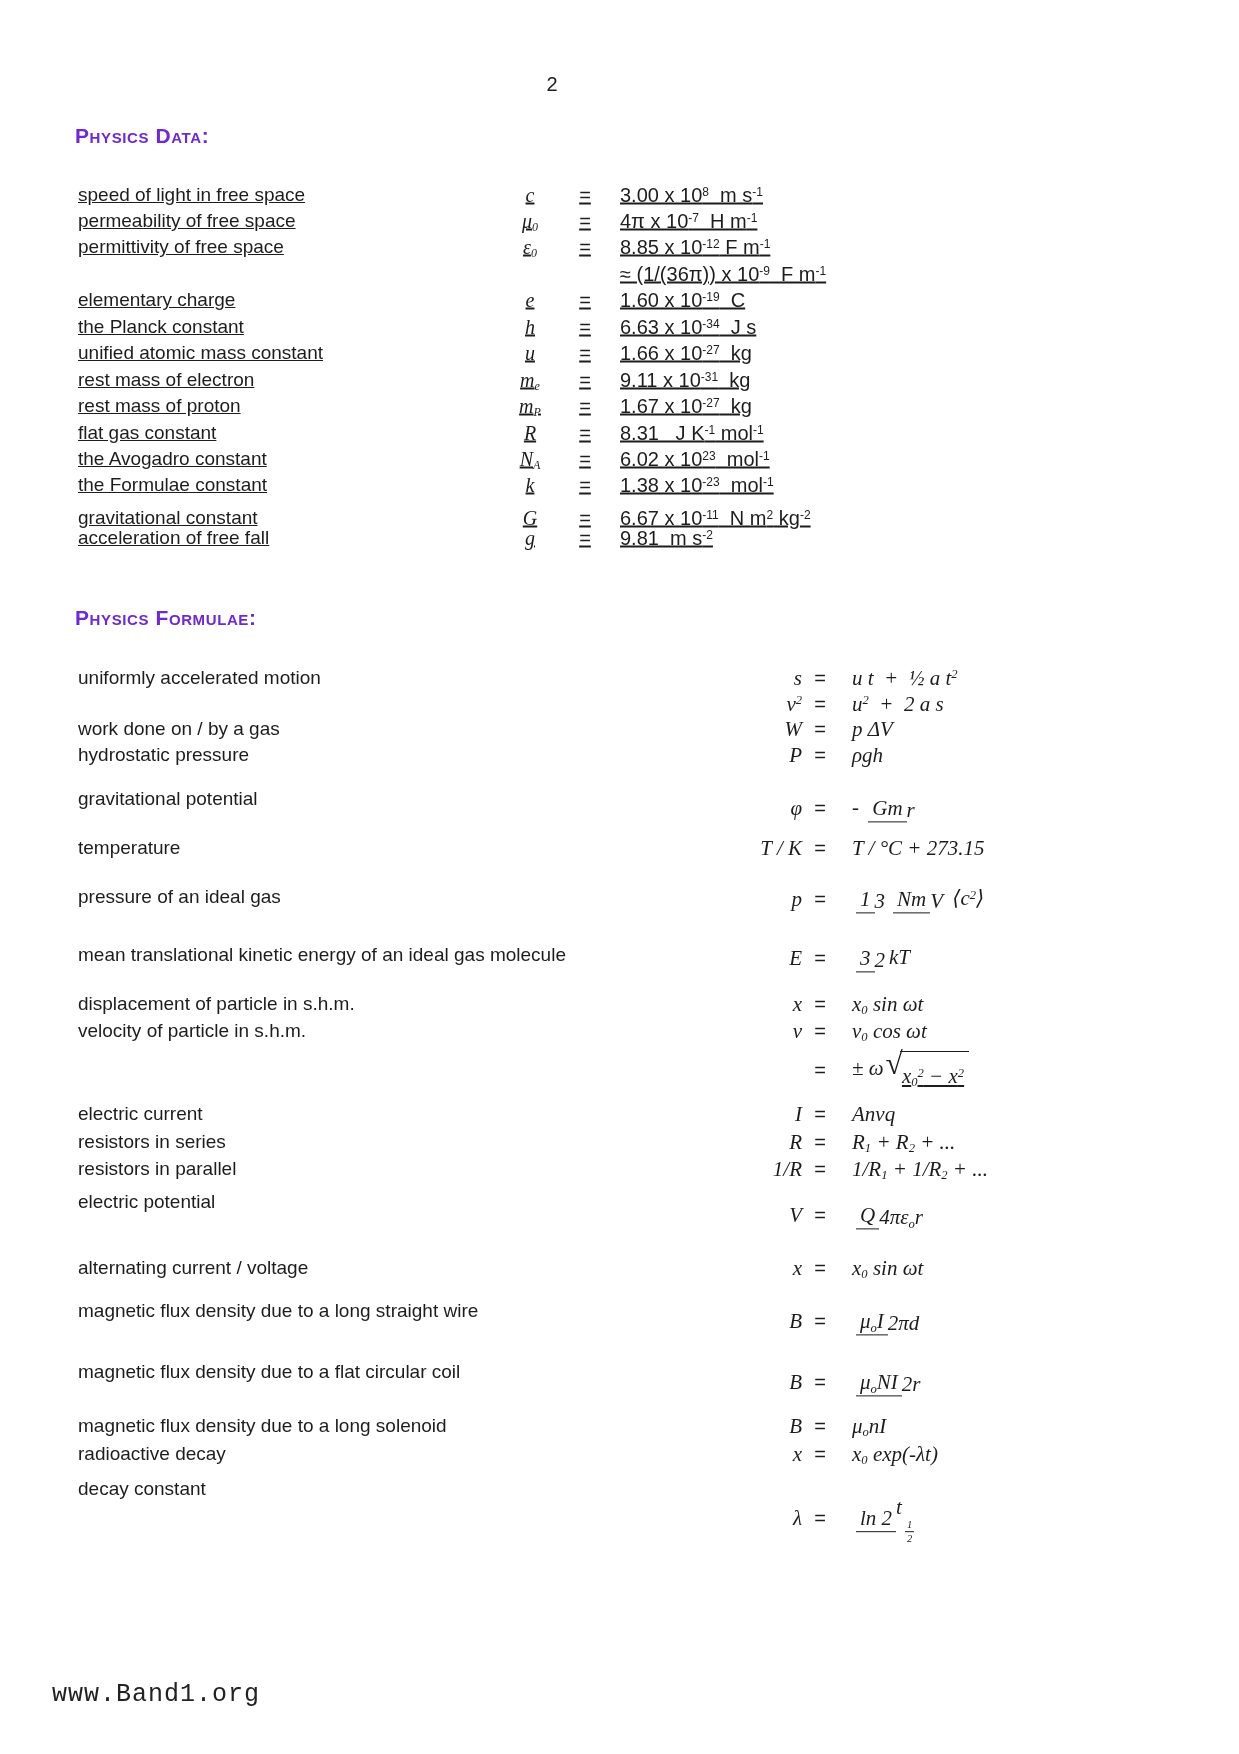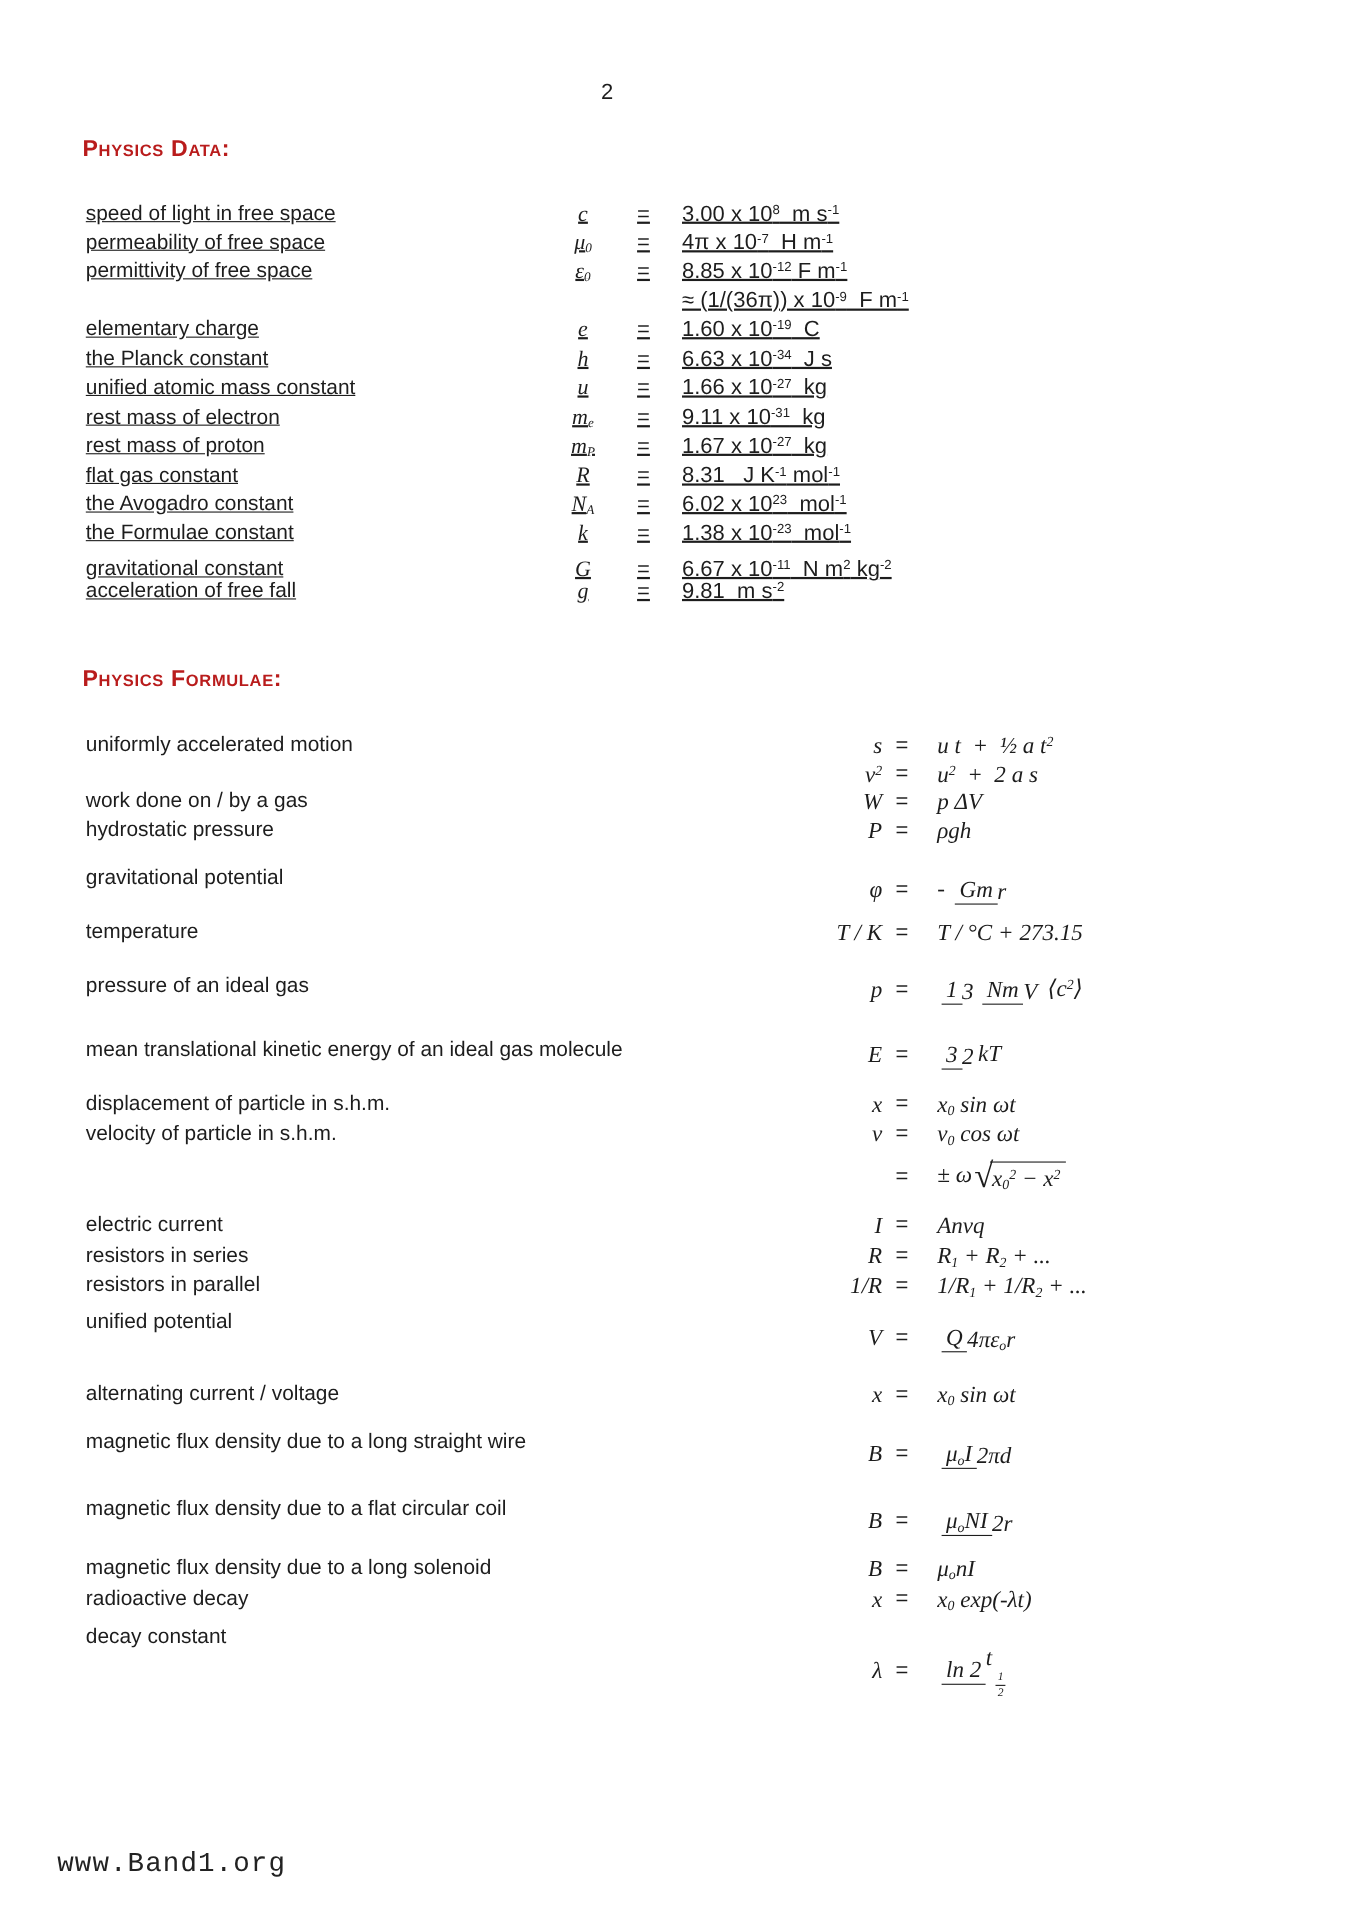--- a/index.html
+++ b/index.html
@@ -1,20 +1,20 @@
 <!DOCTYPE html>
 <html><head>
 <meta charset="utf-8">
 <style>
   html,body{margin:0;padding:0;background:#ffffff;}
   .page{position:relative;width:1239px;height:1754px;background:#ffffff;overflow:hidden;
         font-family:"Liberation Sans",sans-serif;color:#1d1d1d;}
   .page-number{position:absolute;left:540px;top:73px;width:24px;text-align:center;font-size:20px;}
   .section-heading{position:absolute;left:75px;font-weight:bold;font-size:21px;
-        font-variant:small-caps;letter-spacing:0.6px;color:#b91c1c;}
+        font-variant:small-caps;letter-spacing:0.6px;color:#6d28d9;}
   #data-heading{top:124px;}
   #formulae-heading{top:606px;}
 
   
   #data-table{position:absolute;left:0;top:0;width:100%;height:0;}
   .drow{position:absolute;left:0;width:100%;height:27px;}
   .drow>div{position:absolute;top:50%;transform:translateY(-50%);white-space:nowrap;text-decoration:underline;}
   .dlabel{left:78px;font-size:19px;}
   .dsym{left:480px;width:100px;text-align:center;font-size:20px;}
   .drel{left:570px;width:30px;text-align:center;font-size:20px;}
@@ -37,21 +37,21 @@
 
   
   .fr{display:inline-flex;align-items:center;vertical-align:middle;
       margin:0 4px;line-height:1.15;text-align:center;}
   .fr .nu{border-bottom:1.7px solid #1d1d1d;padding:0 4px 1px;}
   .fr .de{padding-top:1px;}
 
   
   .sq{display:inline-flex;align-items:flex-start;vertical-align:middle;margin-left:2px;}
   .sqs{font-style:normal;font-size:1.5em;line-height:0.8;}
-  .sqb{border-top:1.7px solid #1d1d1d;padding:2px 5px 0 2px;margin-left:-3px;}
+  .sqb{border-top:1.7px solid #1d1d1d;padding:12px 5px 0 2px;margin-left:-3px;text-decoration:underline;}
 
   
   .half{display:inline-flex;flex-direction:column;align-items:center;font-size:0.5em;
         line-height:1.05;vertical-align:-1.3em;margin-left:3px;}
   .half span:first-child{border-bottom:1.3px solid #1d1d1d;padding:0 2px 1px;}
   .half span:last-child{padding-top:1px;}
 
   .footer{position:absolute;left:52px;top:1680px;font-family:"Liberation Mono","DejaVu Sans Mono",monospace;
         font-size:25px;letter-spacing:1px;color:#222;}
 </style>
@@ -270,21 +270,21 @@
       </div>
       <div class="frow">
         <div class="flabel" style="top:1156px">resistors in parallel</div>
         <div class="fformula" style="top:1169px">
           <span class="flhs math">1/R</span>
           <span class="frel">=</span>
           <span class="frhs math">1/R<sub>1</sub> + 1/R<sub>2</sub> + ...</span>
         </div>
       </div>
       <div class="frow">
-        <div class="flabel" style="top:1189px">unified potential</div>
+        <div class="flabel" style="top:1189px">electric potential</div>
         <div class="fformula" style="top:1216px">
           <span class="flhs math">V</span>
           <span class="frel">=</span>
           <span class="frhs math"><span class="fr">
               <span class="nu">Q</span>
               <span class="de">4πε<sub>o</sub>r</span>
             </span></span>
         </div>
       </div>
       <div class="frow">

